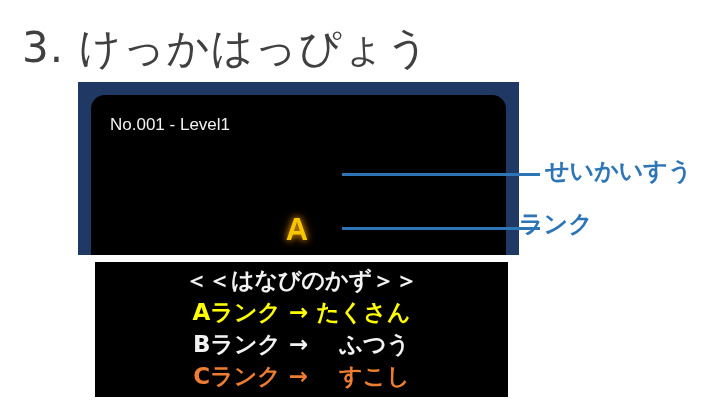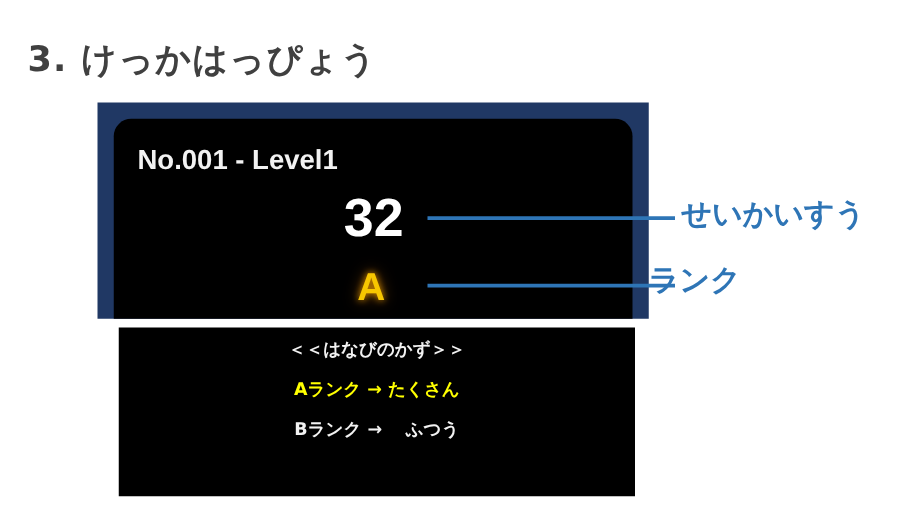--- a/index.html
+++ b/index.html
@@ -11,22 +11,22 @@
       width: 720px;
       height: 405px;
       position: relative;
       overflow: hidden;
       font-family: "DejaVu Sans", "Liberation Sans", sans-serif;
     }
     .page-title {
       position: absolute;
       left: 22px;
       top: 24px;
-      font-size: 28px;
-      font-weight: bold;
+      font-size: 42px;
+      font-weight: normal;
       color: #404040;
       letter-spacing: 1px;
       line-height: 48px;
       white-space: nowrap;
     }
     .game-frame {
       position: absolute;
       left: 78px;
       top: 82px;
       width: 441px;
@@ -40,22 +40,22 @@
       width: 415px;
       height: 160px;
       background: #000000;
       border-radius: 14px 14px 0 0;
     }
     .stage-label {
       position: absolute;
       left: 19px;
       top: 20px;
       font-family: "Liberation Sans", sans-serif;
-      font-size: 22px;
-      font-weight: bold;
+      font-size: 17px;
+      font-weight: normal;
       color: #f2f2f2;
       white-space: nowrap;
     }
     .score-value {
       position: absolute;
       left: 178px;
       top: 56px;
       width: 60px;
       text-align: center;
       font-family: "Liberation Sans", sans-serif;
@@ -96,42 +96,42 @@
       top: 262px;
       width: 413px;
       height: 135px;
       background: #000000;
     }
     .legend-line {
       position: absolute;
       left: 0;
       width: 413px;
       text-align: center;
-      font-size: 14px;
+      font-size: 23px;
       font-weight: bold;
       line-height: 30px;
       white-space: pre;
     }
   </style>
 </head>
 <body>
 
 <div class="page-title">3. けっかはっぴょう</div>
 
 <div class="game-frame">
   <div class="game-screen">
     <div class="stage-label">No.001 - Level1</div>
-    <div class="score-value">32</div>
     <div class="rank-value">A</div>
   </div>
 </div>
 
 <div class="callout-line" style="left:342px; top:173px; width:198px;"></div>
 <div class="callout-label" style="left:545px; top:159px;">せいかいすう</div>
 
 <div class="callout-line" style="left:342px; top:227px; width:198px;"></div>
 <div class="callout-label" style="left:519px; top:212px;">ランク</div>
 
 <div class="legend-panel">
   <div class="legend-line" style="top:3px; color:#f2f2f2;">＜＜はなびのかず＞＞</div>
   <div class="legend-line" style="top:35px; color:#ffff00;">Aランク → たくさん</div>
   <div class="legend-line" style="top:67px; color:#f2f2f2;">Bランク →　 ふつう</div>
+  <div class="legend-line" style="top:99px; color:#ed7d31;">Cランク →　 すこし</div>
 </div>
 
 </body></html>

